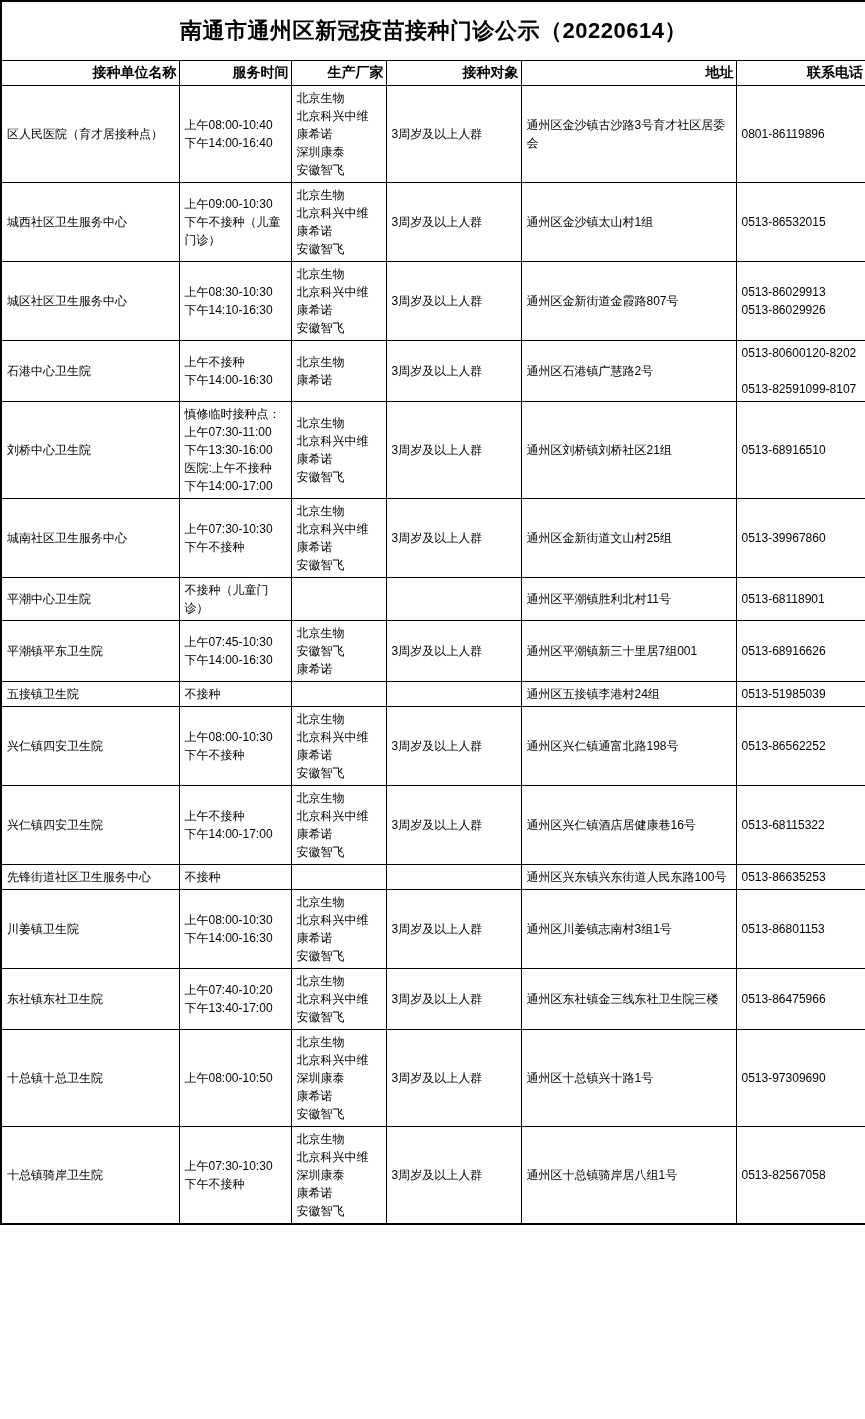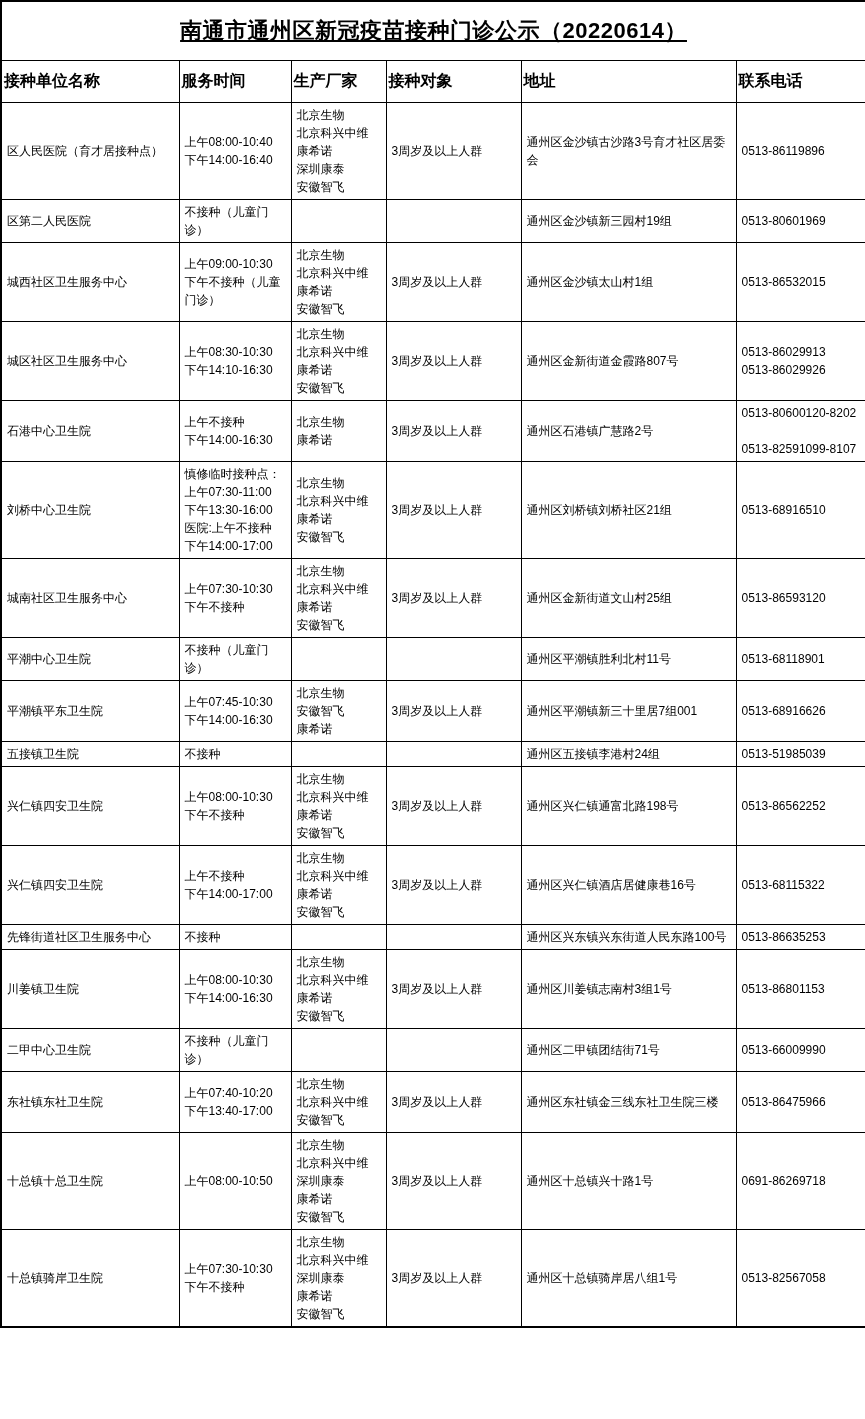--- a/index.html
+++ b/index.html
@@ -23,27 +23,26 @@
   table.notice td {
     border: 1px solid #000000;
     box-sizing: border-box;
   }
   .title-cell {
     font-size: 22px;
     font-weight: bold;
     text-align: center;
     padding: 14px 4px;
     letter-spacing: 0.5px;
-    text-decoration: underline;
   }
   tr.header-row th {
-    font-size: 16px;
+    font-size: 14px;
     font-weight: bold;
-    text-align: left;
-    padding: 10px 2px;
+    text-align: right;
+    padding: 3px 2px;
   }
   tbody td {
     font-size: 12px;
     line-height: 1.5;
     padding: 3px 5px;
     vertical-align: middle;
     text-align: left;
     white-space: pre-line;
     word-break: break-all;
   }
@@ -79,31 +78,23 @@
     <td>区人民医院（育才居接种点）</td>
     <td>上午08:00-10:40
 下午14:00-16:40</td>
     <td>北京生物
 北京科兴中维
 康希诺
 深圳康泰
 安徽智飞</td>
     <td>3周岁及以上人群</td>
     <td>通州区金沙镇古沙路3号育才社区居委会</td>
-    <td>0513-86119896</td>
-  </tr>
-
-  <tr>
-    <td>区第二人民医院</td>
-    <td>不接种（儿童门诊）</td>
-    <td></td>
-    <td></td>
-    <td>通州区金沙镇新三园村19组</td>
-    <td>0513-80601969</td>
-  </tr>
+    <td>0801-86119896</td>
+  </tr>
+
 
   <tr>
     <td>城西社区卫生服务中心</td>
     <td>上午09:00-10:30
 下午不接种（儿童门诊）</td>
     <td>北京生物
 北京科兴中维
 康希诺
 安徽智飞</td>
     <td>3周岁及以上人群</td>
@@ -158,21 +149,21 @@
   <tr>
     <td>城南社区卫生服务中心</td>
     <td>上午07:30-10:30
 下午不接种</td>
     <td>北京生物
 北京科兴中维
 康希诺
 安徽智飞</td>
     <td>3周岁及以上人群</td>
     <td>通州区金新街道文山村25组</td>
-    <td>0513-86593120</td>
+    <td>0513-39967860</td>
   </tr>
 
   <tr>
     <td>平潮中心卫生院</td>
     <td>不接种（儿童门诊）</td>
     <td></td>
     <td></td>
     <td>通州区平潮镇胜利北村11号</td>
     <td>0513-68118901</td>
   </tr>
@@ -240,28 +231,20 @@
     <td>北京生物
 北京科兴中维
 康希诺
 安徽智飞</td>
     <td>3周岁及以上人群</td>
     <td>通州区川姜镇志南村3组1号</td>
     <td>0513-86801153</td>
   </tr>
 
 
-  <tr>
-    <td>二甲中心卫生院</td>
-    <td>不接种（儿童门诊）</td>
-    <td></td>
-    <td></td>
-    <td>通州区二甲镇团结街71号</td>
-    <td>0513-66009990</td>
-  </tr>
 
   <tr>
     <td>东社镇东社卫生院</td>
     <td>上午07:40-10:20
 下午13:40-17:00</td>
     <td>北京生物
 北京科兴中维
 安徽智飞</td>
     <td>3周岁及以上人群</td>
     <td>通州区东社镇金三线东社卫生院三楼</td>
@@ -272,21 +255,21 @@
   <tr>
     <td>十总镇十总卫生院</td>
     <td>上午08:00-10:50</td>
     <td>北京生物
 北京科兴中维
 深圳康泰
 康希诺
 安徽智飞</td>
     <td>3周岁及以上人群</td>
     <td>通州区十总镇兴十路1号</td>
-    <td>0691-86269718</td>
+    <td>0513-97309690</td>
   </tr>
 
   <tr>
     <td>十总镇骑岸卫生院</td>
     <td>上午07:30-10:30
 下午不接种</td>
     <td>北京生物
 北京科兴中维
 深圳康泰
 康希诺

